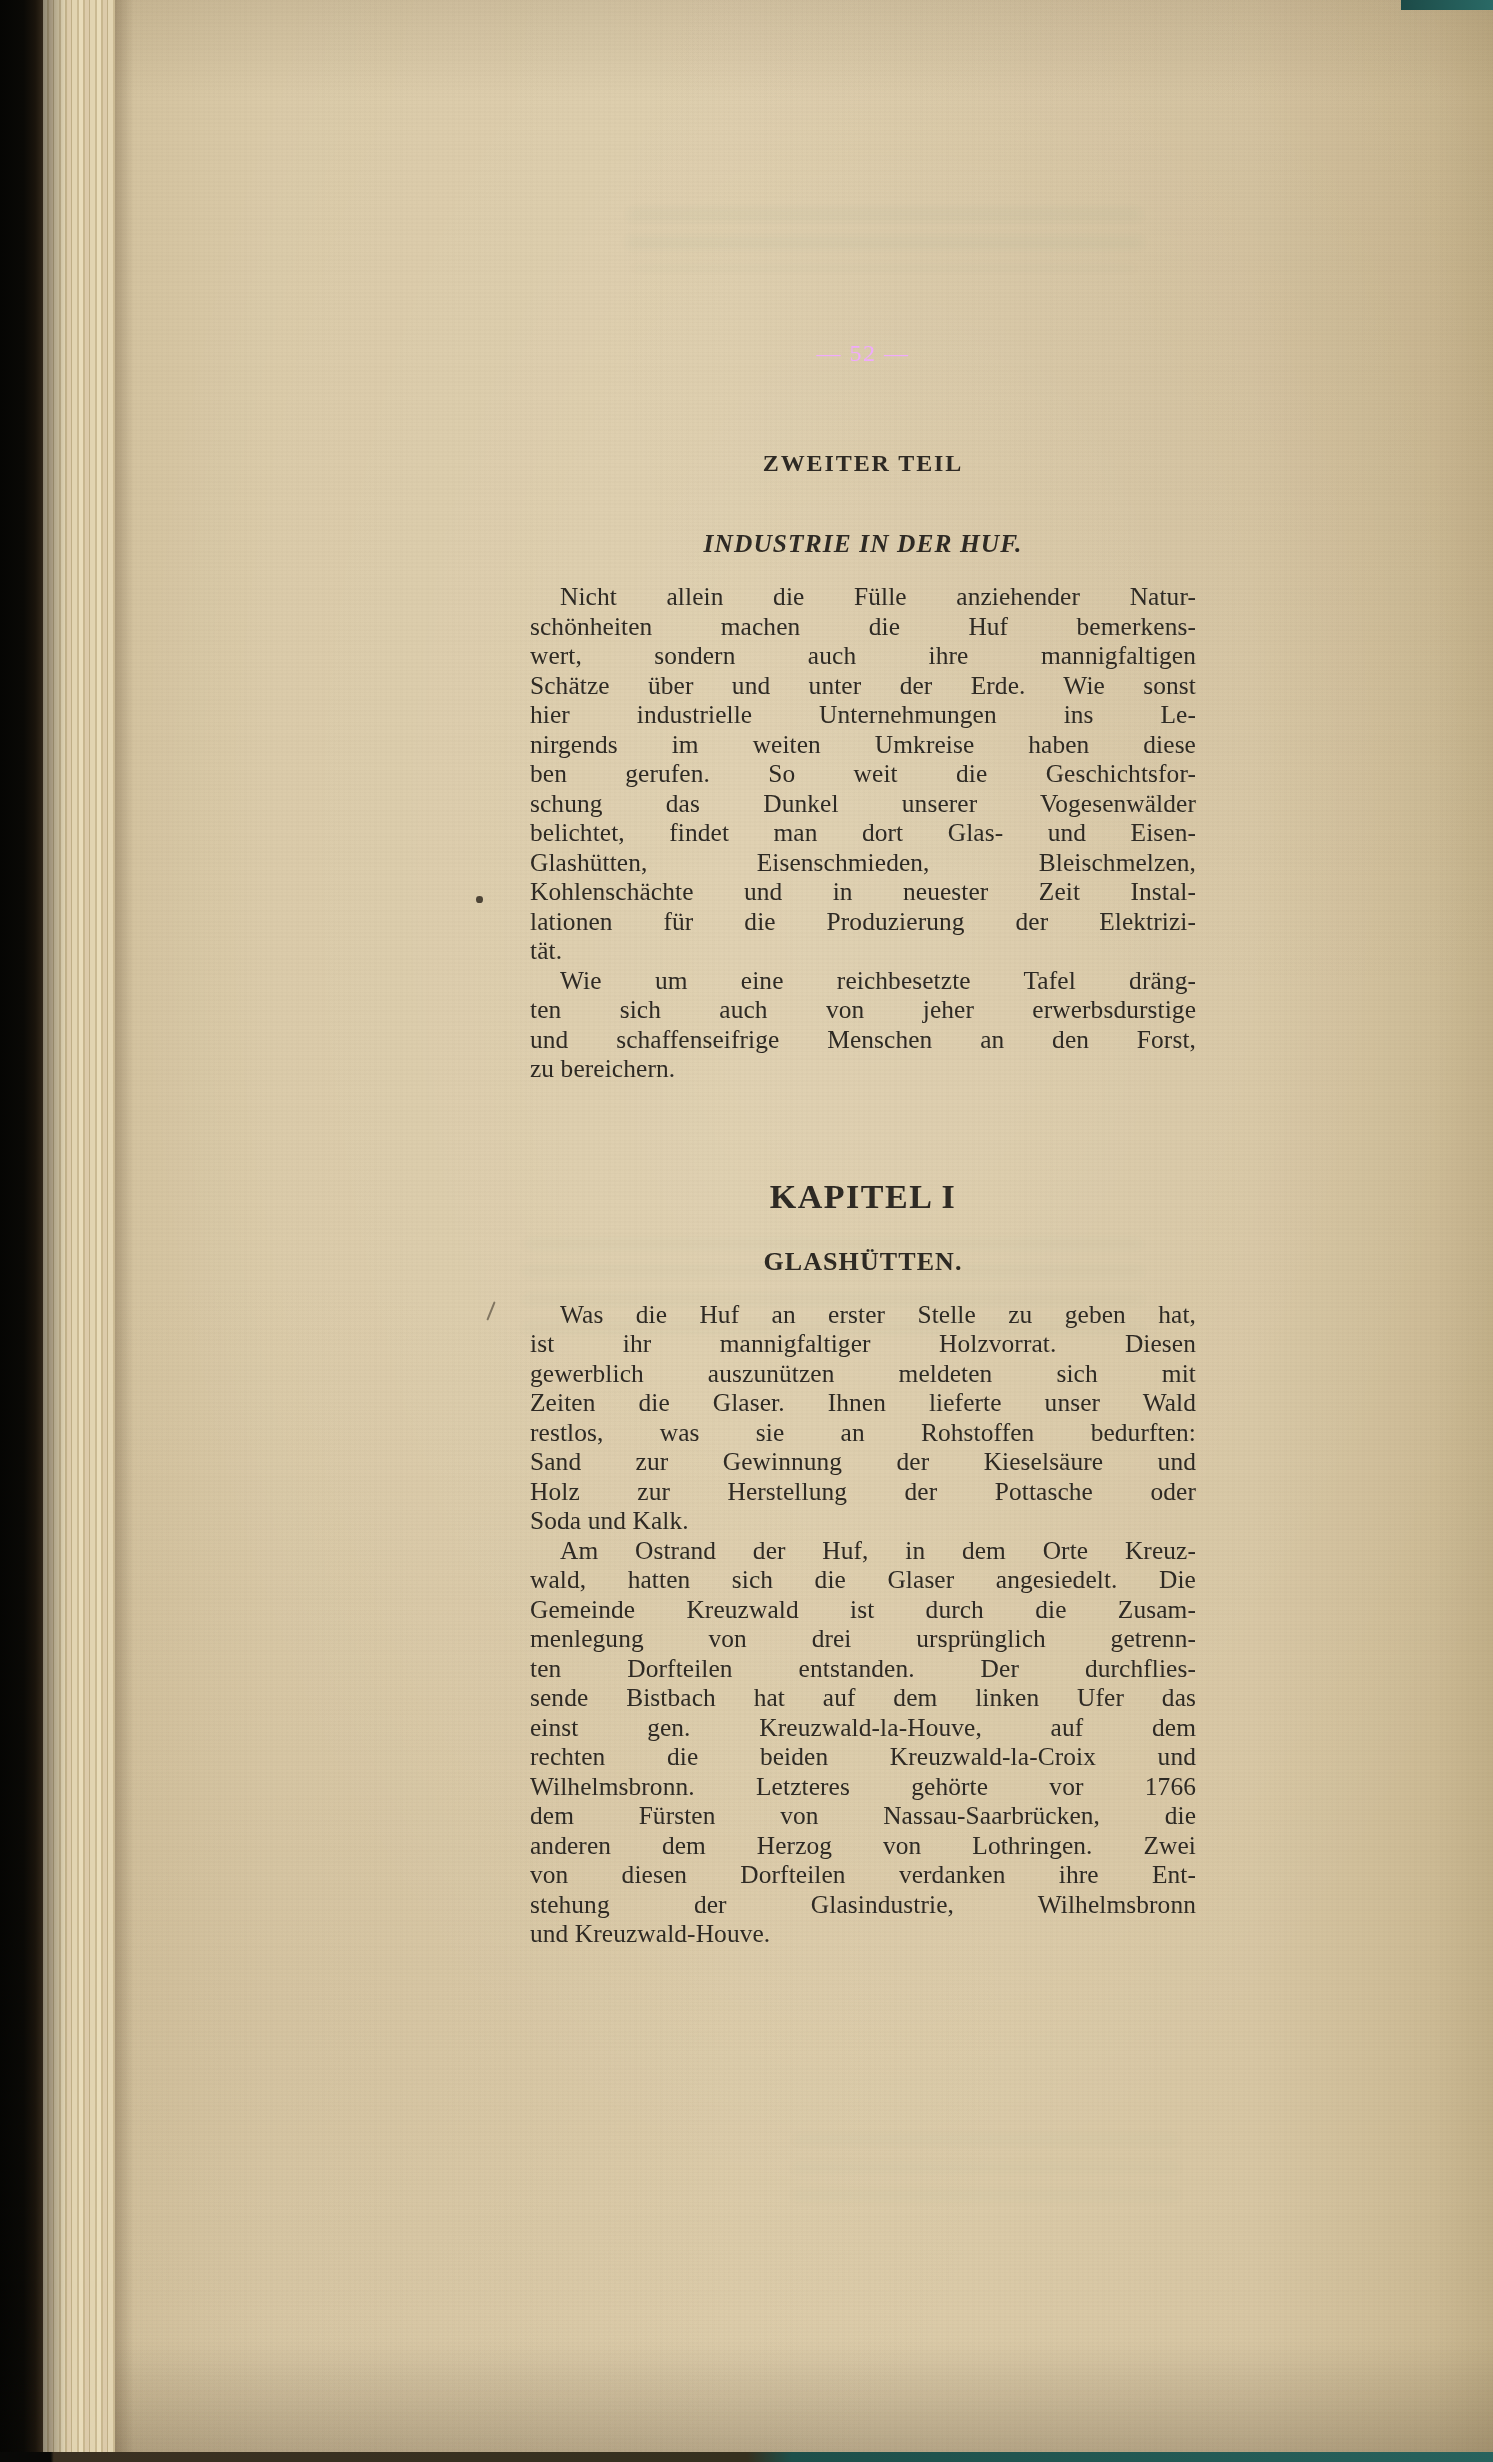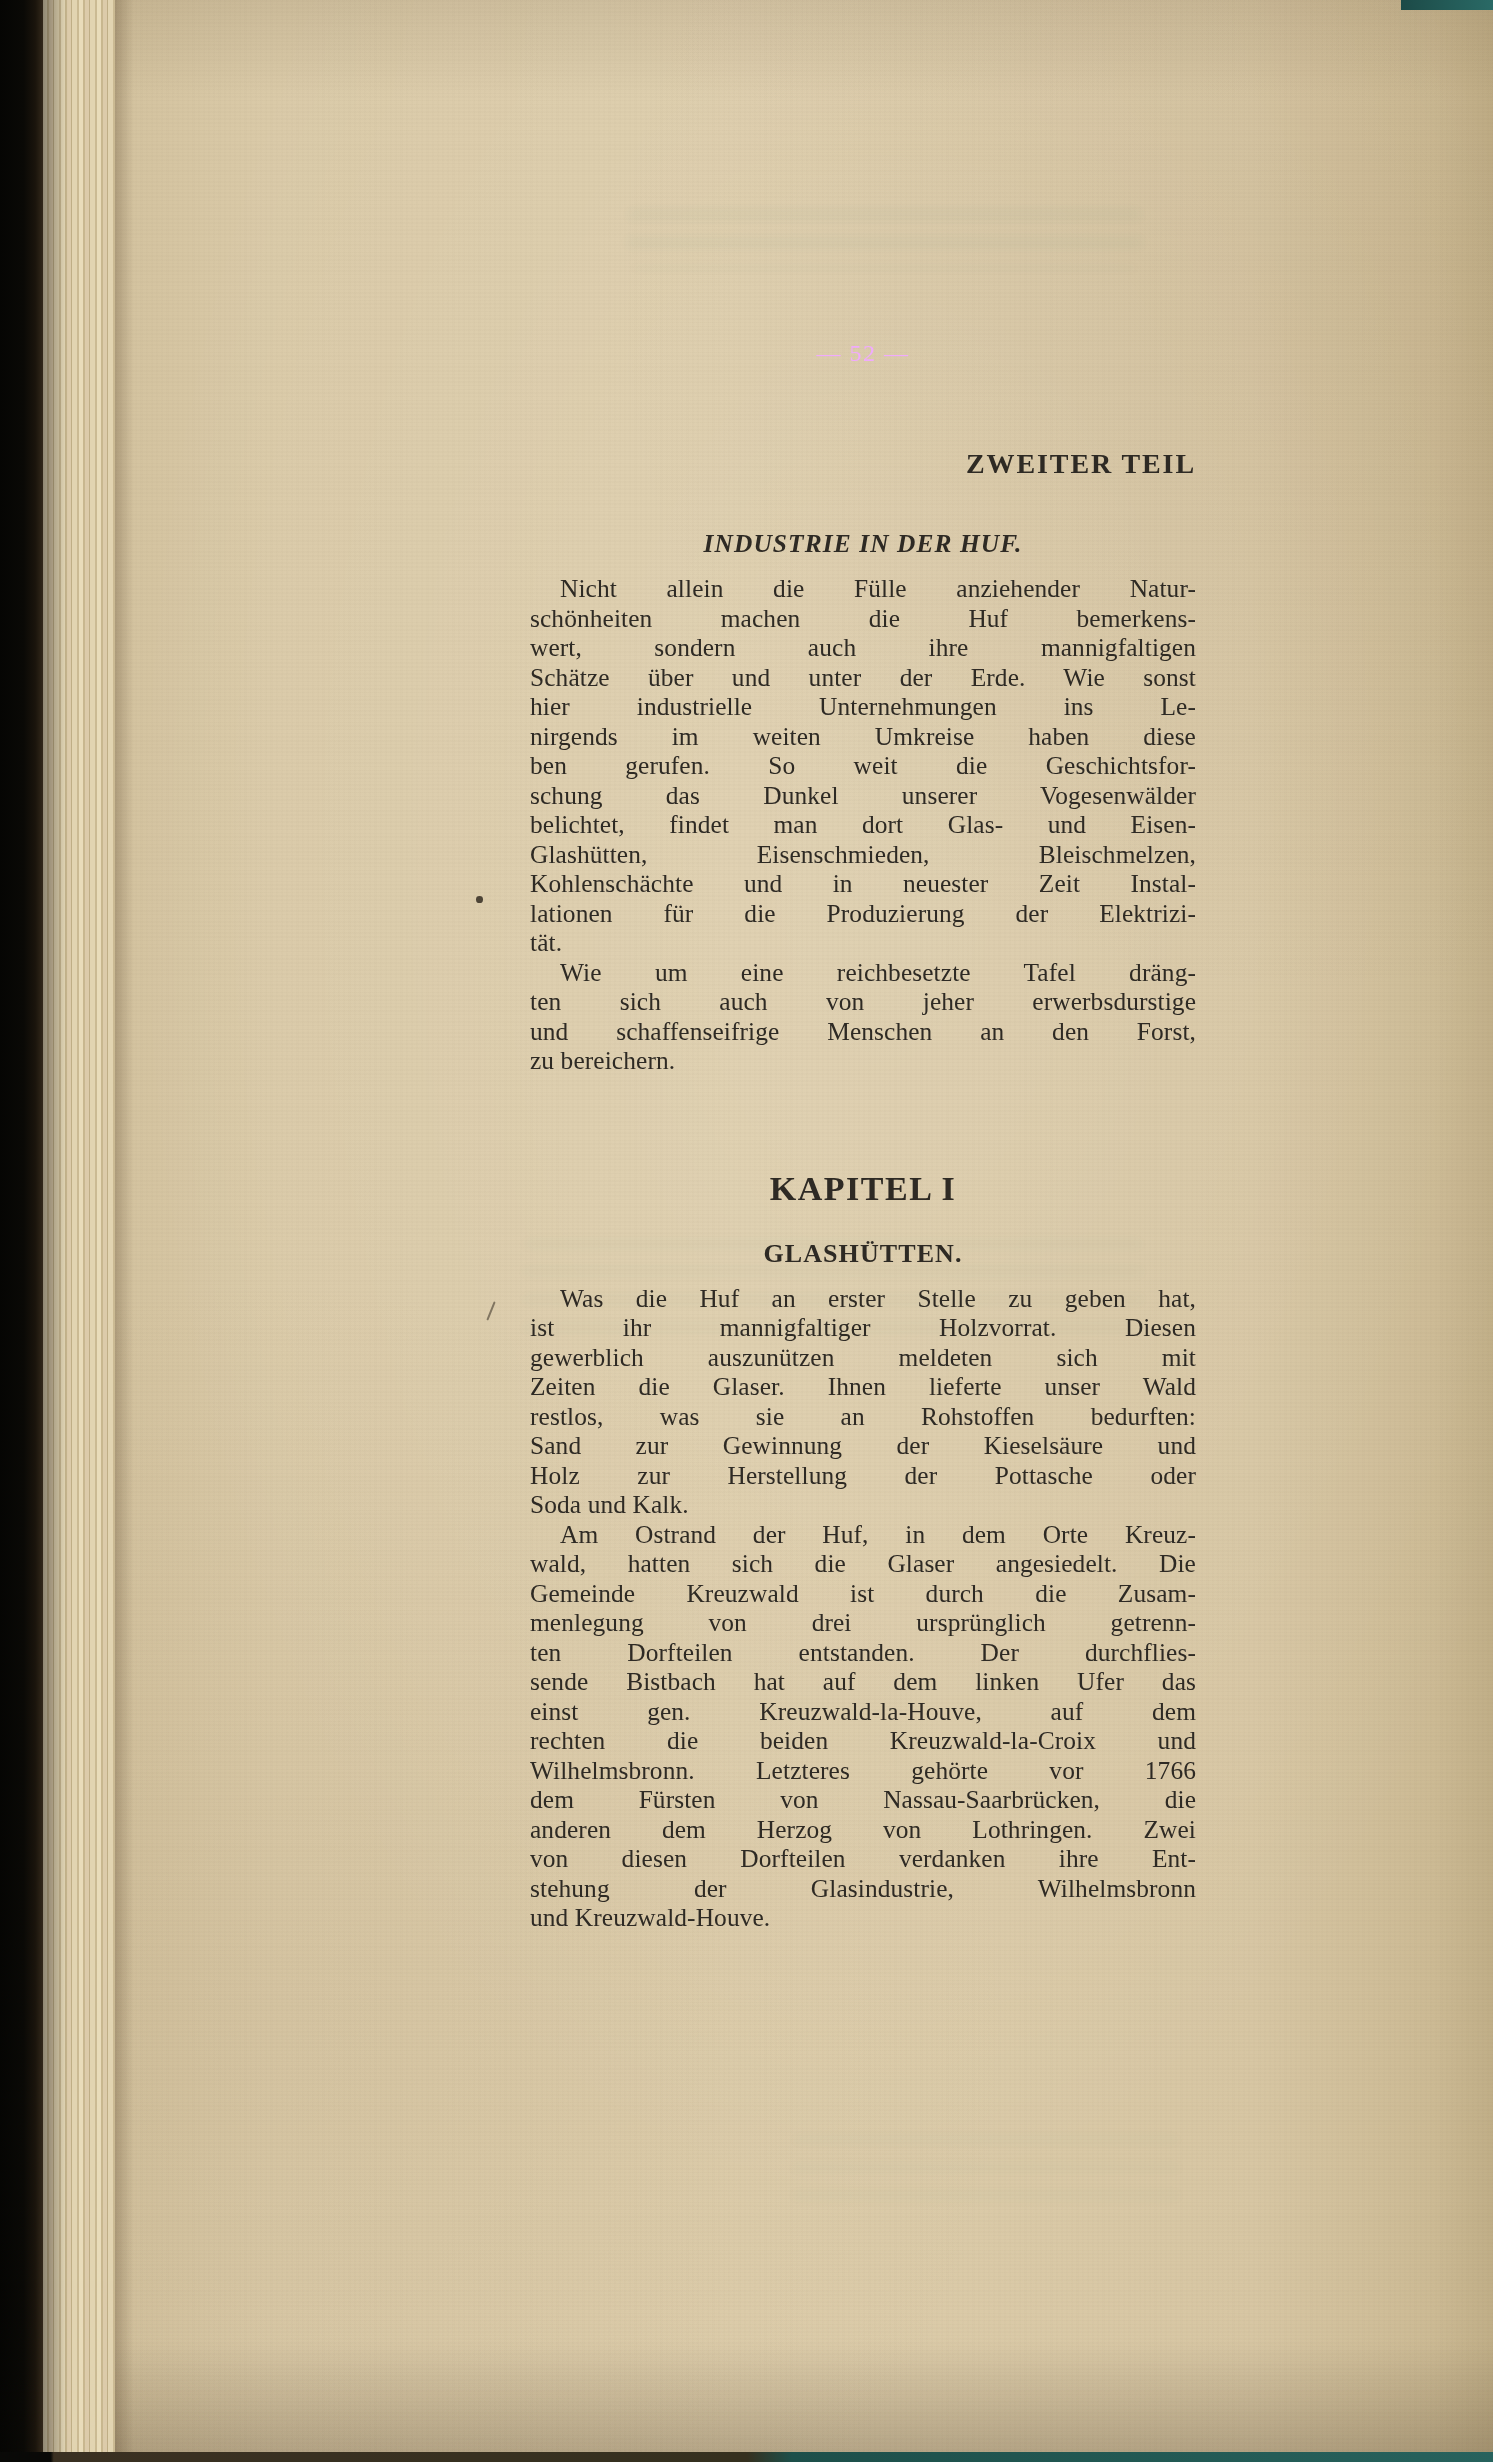--- a/index.html
+++ b/index.html
@@ -88,41 +88,41 @@
   
   .text-col {
     position: absolute; left: 530px; top: 338px; width: 666px;
     color: #2e2a24;
   }
   .folio {
     text-align: center; font-size: 24px; line-height: 30px;
     letter-spacing: 1.5px; color: #f0abfc; margin: 0;
   }
   .part-title {
-    margin: 79px 0 0; text-align: right;
-    font-size: 28px; line-height: 33px; font-weight: bold;
+    margin: 79px 0 0; text-align: center;
+    font-size: 24px; line-height: 33px; font-weight: bold;
     letter-spacing: 1.9px;
   }
   .part-subtitle {
     margin: 48px 0 0; text-align: center;
     font-size: 25.4px; line-height: 31px; font-style: italic; font-weight: bold;
     letter-spacing: 1.1px;
   }
   .chapter-title {
     margin: 96px 0 0; text-align: center;
     font-size: 34px; line-height: 33px; font-weight: bold;
     letter-spacing: 1.5px;
   }
   .chapter-subtitle {
     margin: 33px 0 0; text-align: center;
     font-size: 26px; line-height: 31px; font-weight: bold;
     letter-spacing: 1.1px;
   }
   .para { margin: 0; font-size: 25.4px; }
-  .para.after-subtitle { margin-top: 15px; }
+  .para.after-subtitle { margin-top: 23px; }
   .para .line {
     height: 29.5px; line-height: 29.5px;
     text-align: justify; text-align-last: justify;
     white-space: normal;
     letter-spacing: 0.1px;
   }
   .para .line.first { text-indent: 30px; }
   .para .line.last { text-align-last: left; }
 </style>
 </head>

